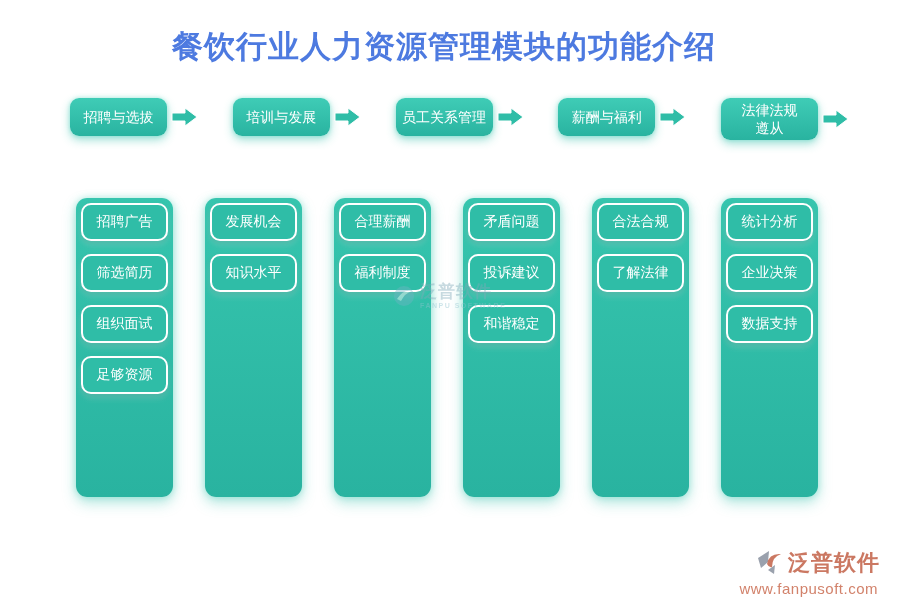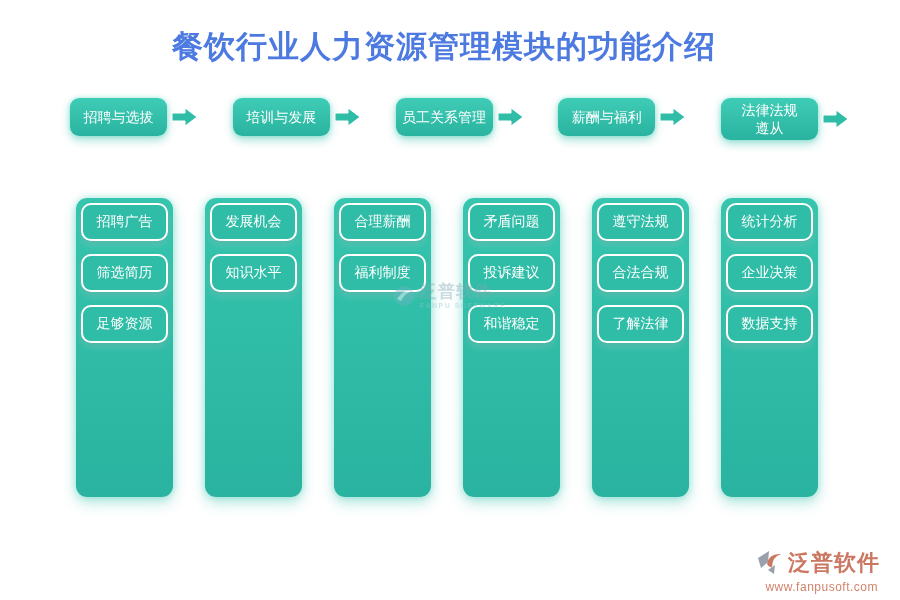--- a/index.html
+++ b/index.html
@@ -78,21 +78,21 @@
   .footer{
     position:absolute;right:8px;top:548px;
     display:flex;flex-direction:column;align-items:flex-end;
   }
   .footer .brand-row{display:flex;align-items:center;gap:3px;}
   .footer .brand{
     font-size:22px;font-weight:bold;color:var(--footer-coral);
     letter-spacing:1px;line-height:1;
   }
   .footer .url{
-    font-size:12px;color:var(--footer-url);letter-spacing:.5px;
+    font-size:15px;color:var(--footer-url);letter-spacing:.5px;
     margin-top:2px;margin-right:2px;
   }
 </style>
 </head>
 <body>
 
 <div class="canvas">
 
   <h1 class="title">餐饮行业人力资源管理模块的功能介绍</h1>
 
@@ -136,37 +136,37 @@
         <svg class="arrow" viewBox="0 0 27 20">
           <path d="M1 6 L14 6 L14 1 L26 10 L14 19 L14 14 L1 14 Z" fill="var(--teal)" stroke="#ffffff" stroke-width="1"></path>
         </svg>
       </div>
     </div>
 
   <div class="columns-row" id="columnsRow">
       <div class="column">
         <div class="item">招聘广告</div>
         <div class="item">筛选简历</div>
+        <div class="item">组织面试</div>
         <div class="item">足够资源</div>
       </div>
       <div class="column">
         <div class="item">发展机会</div>
         <div class="item">知识水平</div>
       </div>
       <div class="column">
         <div class="item">合理薪酬</div>
         <div class="item">福利制度</div>
       </div>
       <div class="column">
         <div class="item">矛盾问题</div>
         <div class="item">投诉建议</div>
         <div class="item">和谐稳定</div>
       </div>
       <div class="column">
-        <div class="item">遵守法规</div>
         <div class="item">合法合规</div>
         <div class="item">了解法律</div>
       </div>
       <div class="column">
         <div class="item">统计分析</div>
         <div class="item">企业决策</div>
         <div class="item">数据支持</div>
       </div>
     </div>
 

